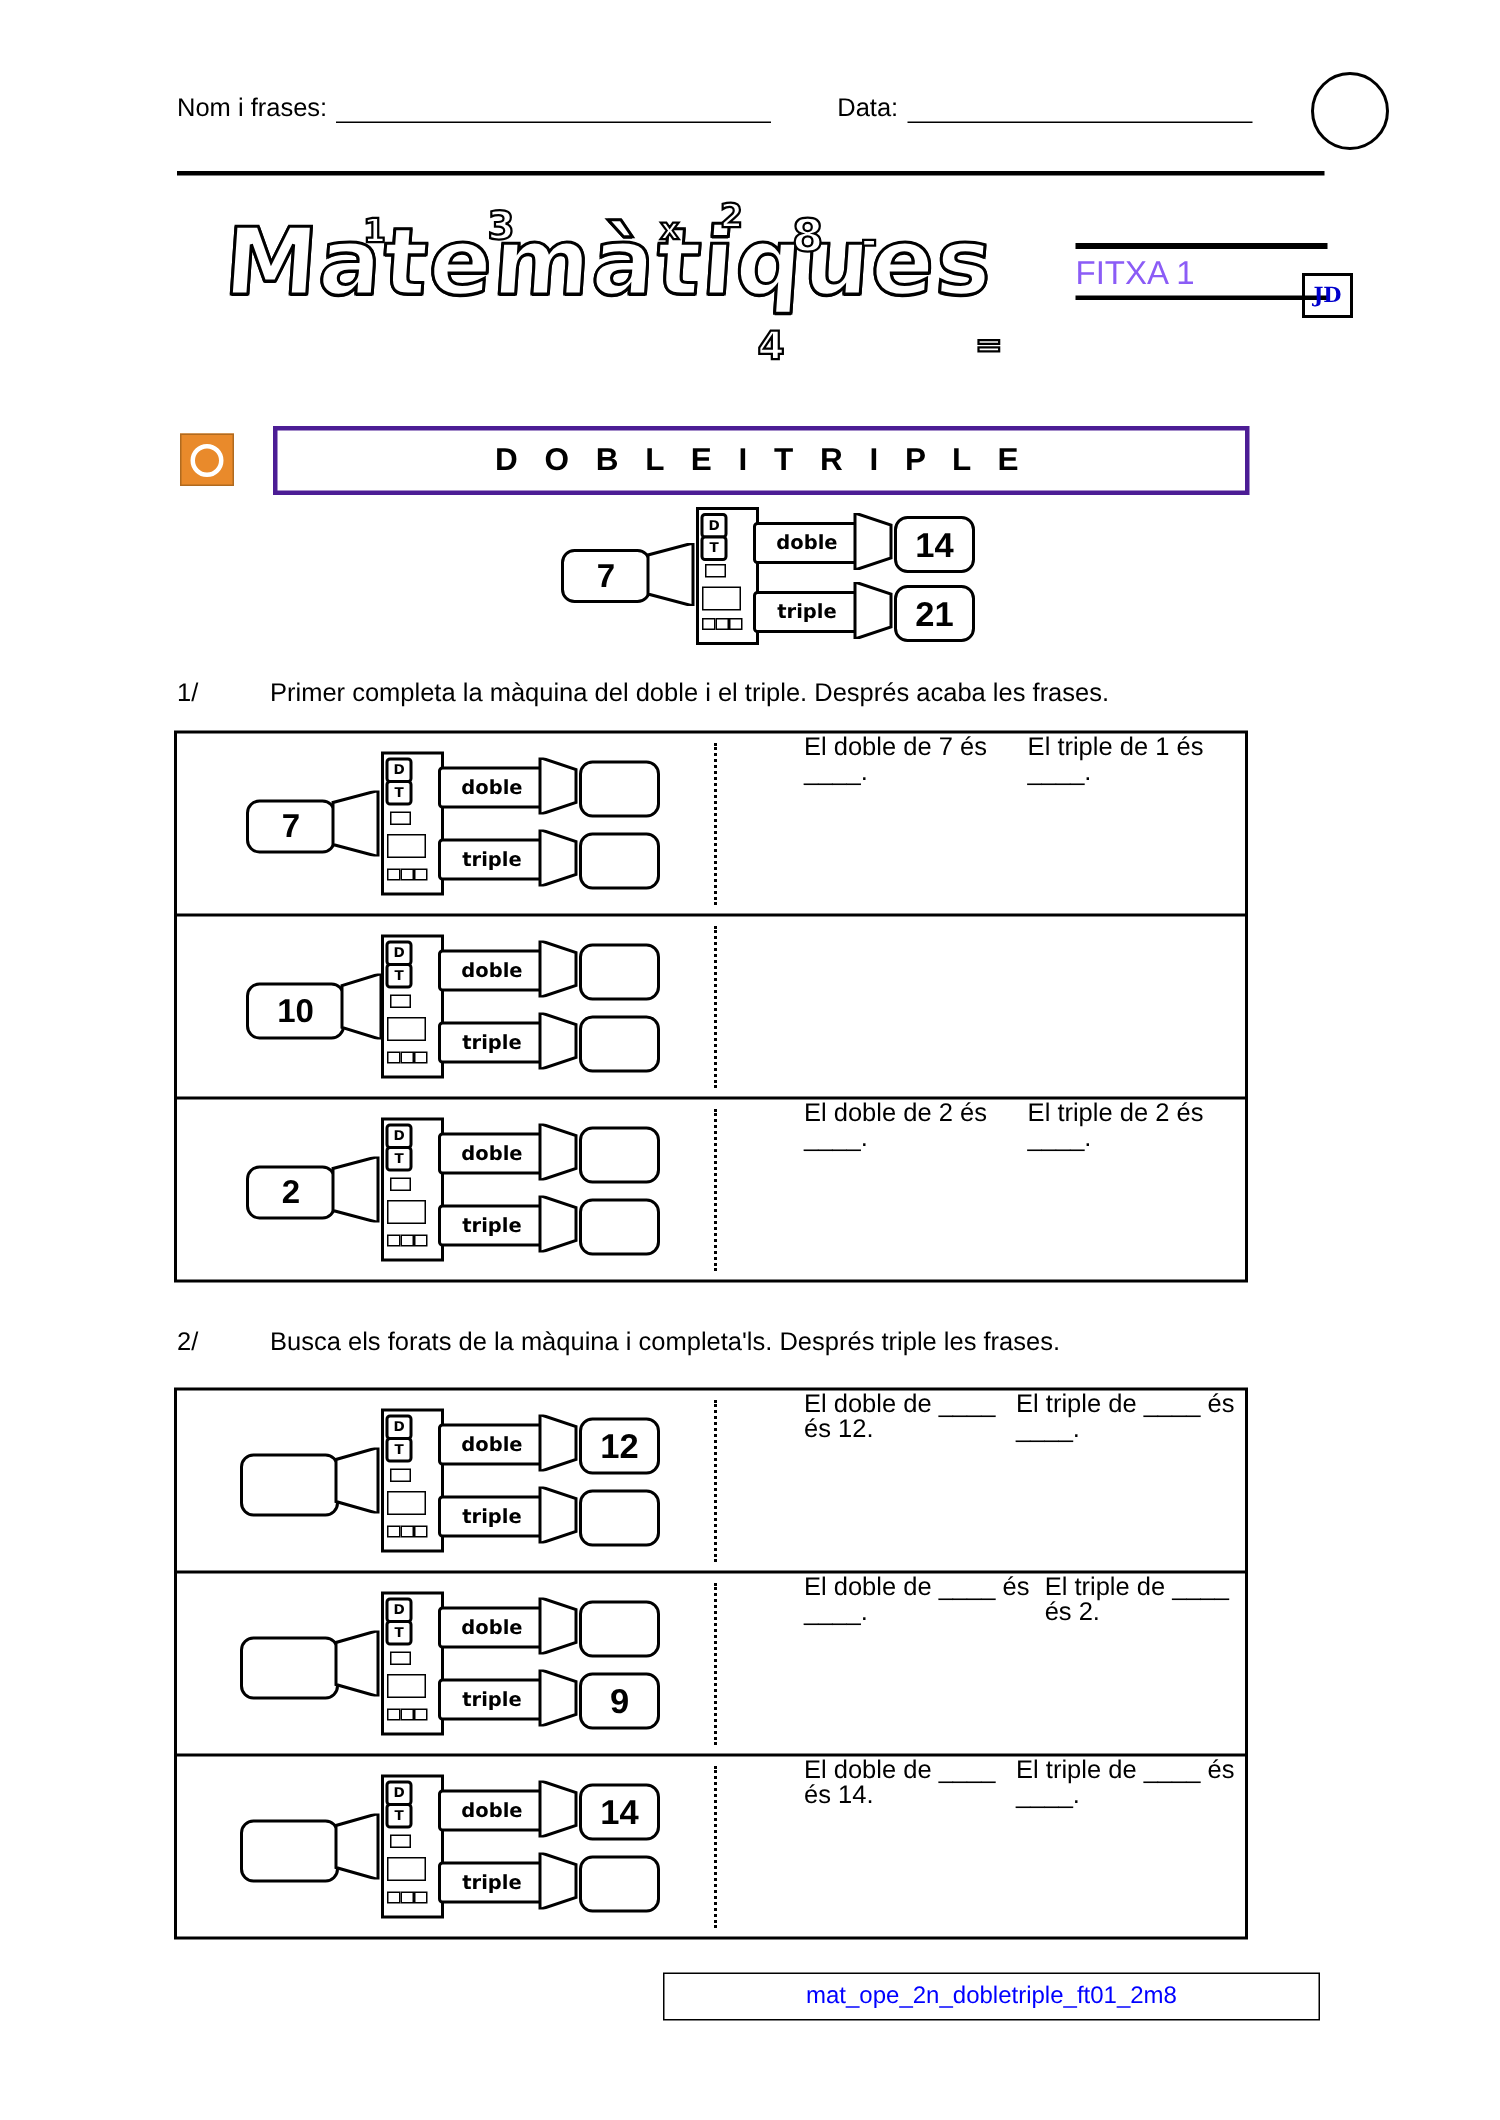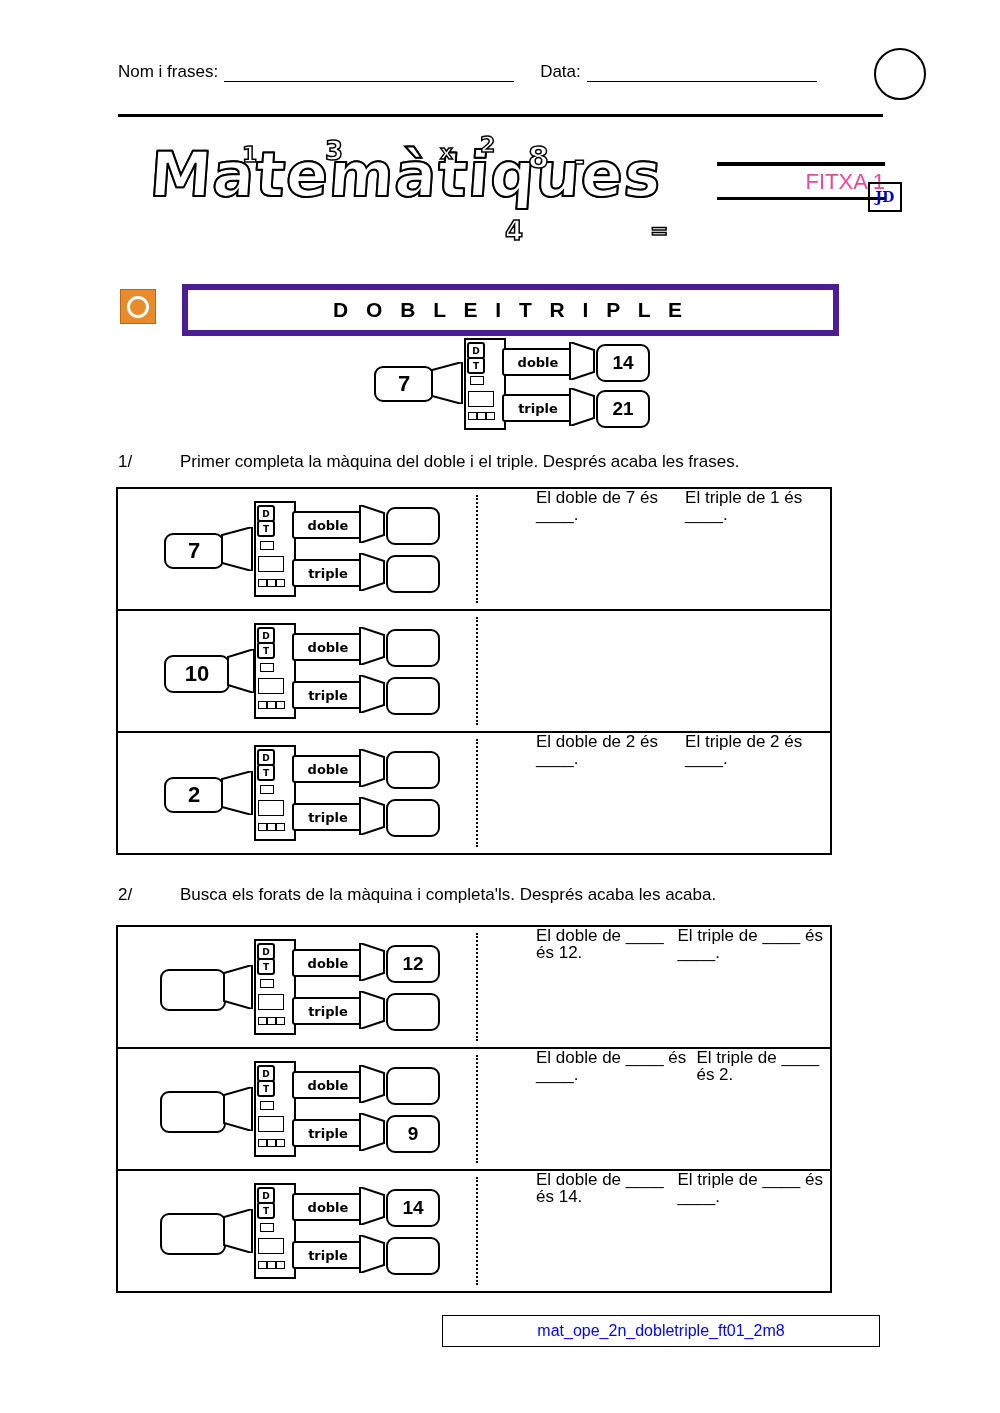--- a/index.html
+++ b/index.html
@@ -10,21 +10,21 @@
   }
   .sheet{position:absolute;inset:0;}
 
   
   .hdr{position:absolute;left:118px;top:62px;width:760px;font-size:17px;}
   .hdr .row{display:flex;align-items:flex-end;}
   .hdr .lbl{white-space:nowrap;}
   .hdr .line{display:inline-block;border-bottom:1.5px solid #000;height:14px;}
   .hdr .l1{width:290px;margin:0 0 0 6px;}
   .hdr .l2{width:230px;margin:0 0 0 6px;}
-  .hdr .data{margin-left:26px;}
+  .hdr .data{margin-left:44px;}
   .hdr-rule{position:absolute;left:118px;top:114px;width:765px;border-top:3px solid #000;}
   .circle-mark{position:absolute;left:874px;top:48px;width:48px;height:48px;border:2px solid #000;border-radius:50%;}
 
   
   .titlewrap{position:absolute;left:150px;top:138px;width:540px;height:110px;}
   .titlewrap .big{
     font-family:"DejaVu Sans", sans-serif;
     font-size:62px;font-weight:bold;letter-spacing:1px;
     color:#fff;-webkit-text-stroke:2px #000;
     text-shadow:
@@ -38,28 +38,28 @@
   .d3{left:290px;top:2px;font-size:20px;}
   .d4{left:330px;top:-6px;font-size:22px;}
   .d5{left:378px;top:2px;font-size:30px;}
   .d6{left:424px;top:8px;font-size:26px;}
   .d7{left:355px;top:78px;font-size:26px;}
   .d8{left:500px;top:80px;font-size:22px;}
 
   
   .fitxa{position:absolute;left:717px;top:162px;width:168px;}
   .fitxa .bar{border-top:4px solid #000;}
-  .fitxa .txt{color:#ec4899;font-size:22px;text-align:right;padding:3px 0 2px;}
+  .fitxa .txt{color:#8b5cf6;font-size:22px;text-align:left;padding:3px 0 2px;}
   .fitxa .bar2{border-top:3px solid #000;}
   .jd{position:absolute;left:868px;top:182px;width:30px;height:26px;border:2px solid #000;display:flex;align-items:center;justify-content:center;font-size:14px;font-weight:bold;font-family:"DejaVu Serif",serif;color:#0000cc;}
 
   
   .sect-icon{position:absolute;left:120px;top:289px;width:34px;height:33px;background:#e98a2b;border:1px solid #b06a1f;display:flex;align-items:center;justify-content:center;}
   .sect-icon .ring{width:16px;height:16px;border-radius:50%;border:3px solid #fff;}
-  .sect-box{position:absolute;left:182px;top:284px;width:645px;height:40px;border:6px solid #4c1d95;display:flex;align-items:center;justify-content:center;}
+  .sect-box{position:absolute;left:182px;top:284px;width:645px;height:40px;border:3px solid #4c1d95;display:flex;align-items:center;justify-content:center;}
   .sect-box span{font-size:21px;font-weight:bold;letter-spacing:6px;}
 
   
   .example{position:absolute;left:360px;top:336px;width:290px;height:100px;}
 
   
   .instr{position:absolute;font-size:17px;}
   .instr .num{position:absolute;left:0;top:0;}
   .instr .txt{position:absolute;left:62px;top:0;white-space:nowrap;}
   #instr1{left:118px;top:452px;width:760px;height:24px;}
@@ -75,21 +75,21 @@
   .cell-div{position:absolute;left:358px;top:6px;bottom:6px;border-left:2px dotted #000;}
   .cell-right{flex:1;display:flex;flex-direction:row;justify-content:center;padding-left:60px;}
   .cell-right p{margin:0;font-size:17px;line-height:1;}
   .cell-right p:first-child{margin-bottom:22px;}
 
   
   .mach{position:absolute;left:0;top:0;width:358px;height:120px;}
   .inbox{position:absolute;border:2px solid #000;border-radius:9px;background:#fff;
          display:flex;align-items:center;justify-content:center;font-size:22px;font-weight:bold;}
   .outbox{position:absolute;border:2px solid #000;border-radius:9px;background:#fff;
-          display:flex;align-items:center;justify-content:center;font-size:19px;font-weight:bold;}
+          display:flex;align-items:center;justify-content:center;font-size:23px;font-weight:bold;}
   .body{position:absolute;border:2px solid #000;background:#fff;}
   .chip{position:absolute;border:1.5px solid #000;background:#fff;}
   .lbl-pill{position:absolute;border:2px solid #000;border-radius:3px;background:#fff;
             display:flex;align-items:center;justify-content:center;font-size:13px;font-weight:bold;
             font-family:"DejaVu Sans",sans-serif;}
 
   
   .footer{position:absolute;left:442px;top:1315px;width:436px;height:30px;border:1.5px solid #000;display:flex;align-items:center;justify-content:center;}
   .footer span{color:#0000ff;font-size:16px;}
 </style>
@@ -263,21 +263,21 @@
       <div class="cell-div"></div>
       <div class="cell-right">
         <p>El doble de 2 és ____.</p>
         <p>El triple de 2 és ____.</p>
       </div>
     </div>
   </div>
 
   <div class="instr" id="instr2">
     <span class="num">2/</span>
-    <span class="txt">Busca els forats de la màquina i completa'ls. Després acaba les acaba.</span>
+    <span class="txt">Busca els forats de la màquina i completa'ls. Després triple les frases.</span>
   </div>
 
   <div class="table" id="table2">
 
     <div class="trow">
       <div class="cell-left">
         <div class="mach">
           <div class="inbox" style="left:42px;top:42px;width:62px;height:38px;"></div>
           <svg style="position:absolute;left:104px;top:38px;" width="32" height="44">
               <polygon points="2,8 2,36 30,44 30,0" fill="#fff" stroke="#000" stroke-width="2"></polygon>

